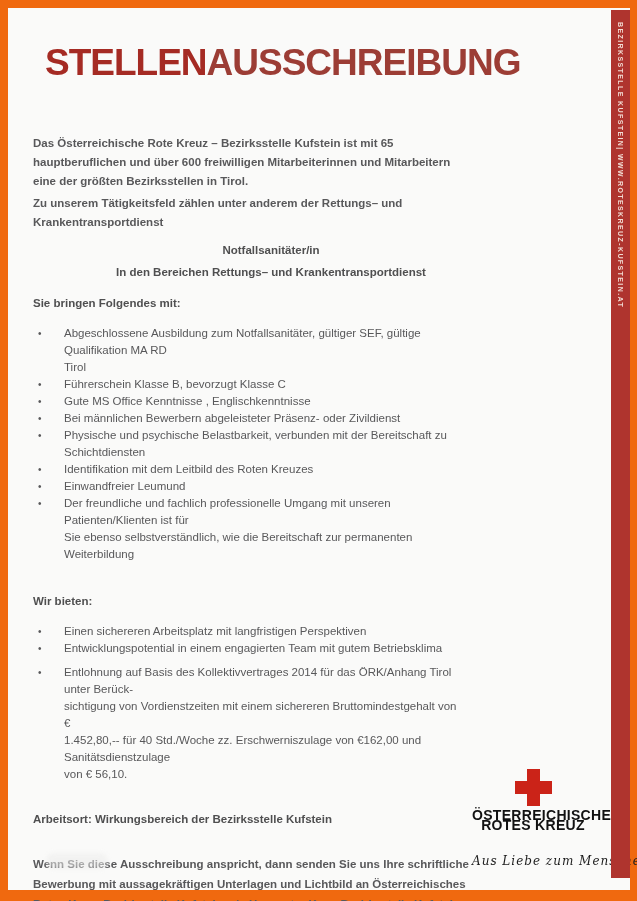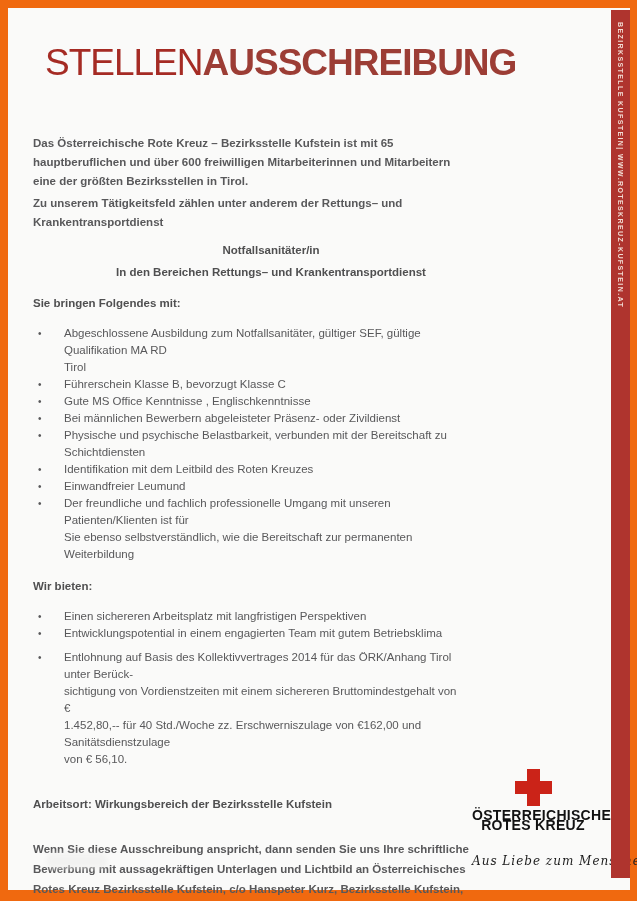--- a/index.html
+++ b/index.html
@@ -19,36 +19,36 @@
   }
   .side-text{
     writing-mode:vertical-rl;text-orientation:mixed;
     font-size:7px;font-weight:bold;color:#F2DCD4;
     letter-spacing:1.4px;padding-top:12px;white-space:nowrap;
   }
   
   .title{
     margin:36px 0 0 37px;font-size:37px;line-height:38px;letter-spacing:-1px;
   }
-  .t1{color:#A52B24;font-weight:400;}
+  .t1{color:#A52B24;font-weight:700;}
   .t2{color:#9C3D35;font-weight:700;}
   
   .content{
     padding:0 50px 0 25px;font-size:11.5px;color:#58585A;
   }
   .para{line-height:19px;margin:0 12px 3px 0;max-width:432px;font-weight:bold;}
   .para.first{margin-top:52px;}
   .centered{width:476px;text-align:center;margin:7px 0 11px 0;}
   .cline{font-weight:bold;color:#4F4F50;line-height:22px;margin:0;}
   .heading{font-weight:bold;color:#4F4F50;line-height:19px;margin:0 0 12px 0;}
   .bullets{line-height:17px;}
   .bullet{display:flex;}
   .dot{width:26px;flex:none;padding-left:5px;font-size:10px;}
   .btext{max-width:402px;}
-  .offer-heading{margin-top:14px;}
+  .offer-heading{margin-top:29px;}
   .salary{margin-top:7px;}
   .workplace{margin-top:27px;margin-bottom:17px;}
   .closing{margin-top:25px;max-width:452px;line-height:20px;}
   
   .logo-block{
     position:absolute;right:36px;top:761px;width:122px;text-align:center;z-index:2;
   }
   .cross{width:37px;height:37px;position:relative;margin:0 auto;}
   .cross::before{content:"";position:absolute;left:12px;top:0;width:13px;height:37px;background:#CB2318;}
   .cross::after{content:"";position:absolute;top:12px;left:0;width:37px;height:13px;background:#CB2318;}

